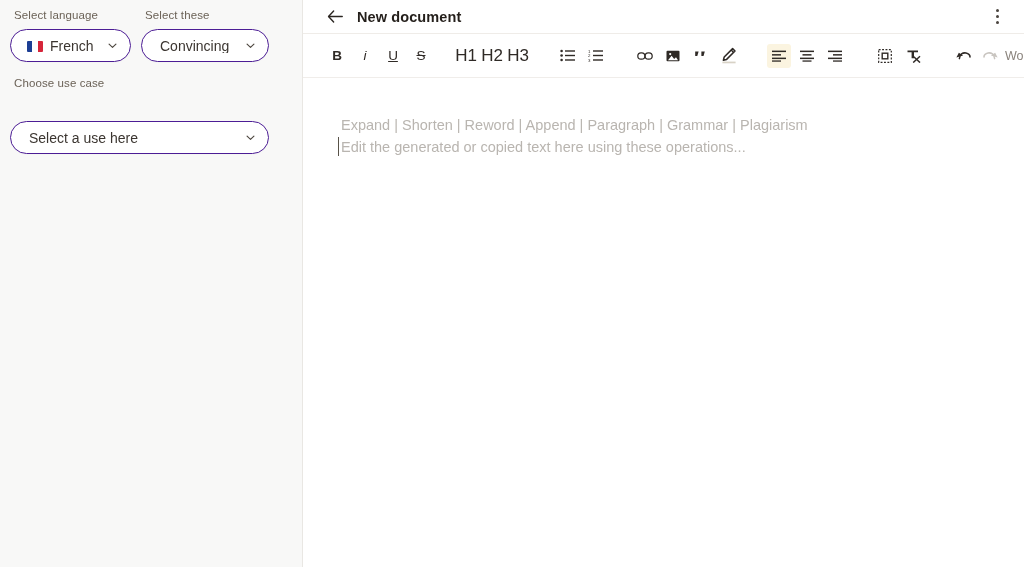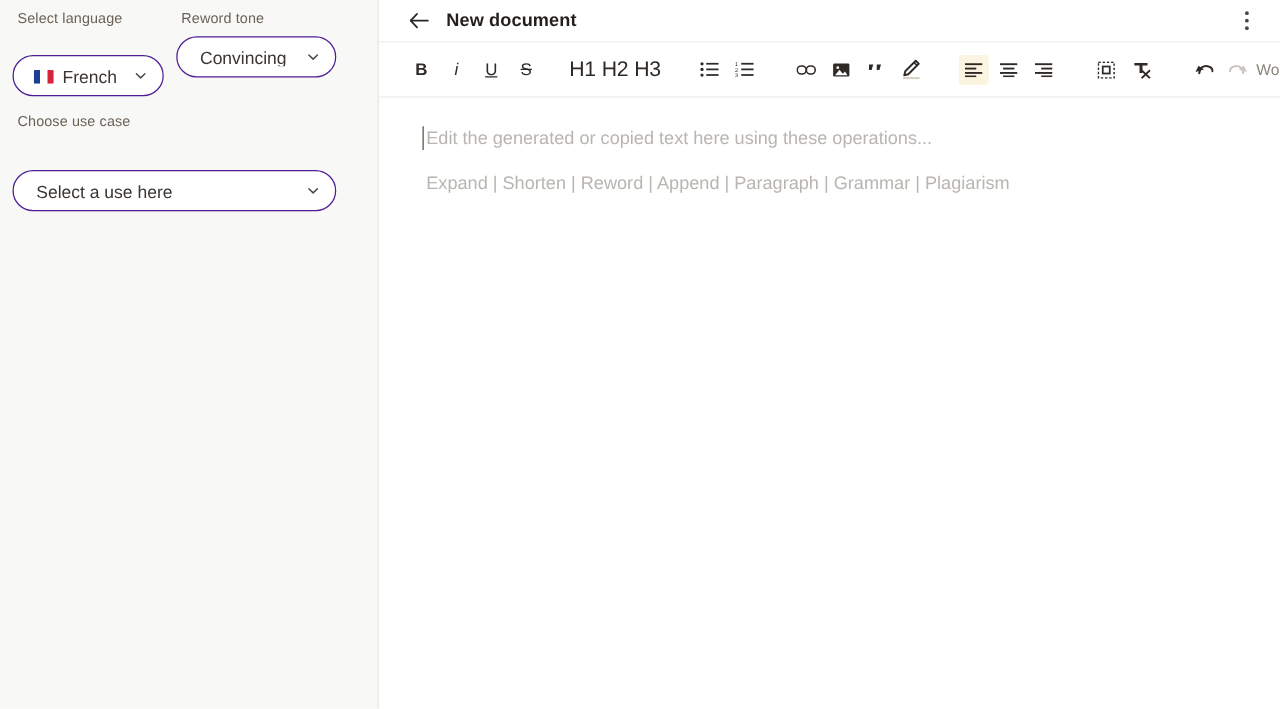--- a/index.html
+++ b/index.html
@@ -31,21 +31,21 @@
     flex: 0 0 303px;
   }
   .side-inner { padding: 7px 10px 0 10px; }
 
   .field-row {
     display: flex;
     gap: 10px;
     align-items: flex-start;
   }
   .field { display: flex; flex-direction: column; }
-  .field-lang { width: 121px; gap: 15px; }
+  .field-lang { width: 121px; }
   .field-tone { width: 128px; }
   .field-case { width: 259px; margin-top: 13px; gap: 24px; }
 
   .field-label {
     font-size: 11.5px;
     color: #6b6257;
     line-height: 16px;
     margin: 0 0 6px 4px;
     letter-spacing: .1px;
     white-space: nowrap;
@@ -251,21 +251,21 @@
             <span class="select-value">French</span>
             <span class="caret">
               <svg width="9" height="9" viewBox="0 0 10 10">
                 <path d="M1.2 3.4 L5 7 L8.8 3.4" fill="none" stroke="#4e4740" stroke-width="1.3" stroke-linecap="round" stroke-linejoin="round"></path>
               </svg>
             </span>
           </div>
         </div>
 
         <div class="field field-tone">
-          <div class="field-label">Reword tone</div>
+          <div class="field-label">Select these</div>
           <div class="select-box wide">
             <span class="select-value">Convincing</span>
             <span class="caret">
               <svg width="9" height="9" viewBox="0 0 10 10">
                 <path d="M1.2 3.4 L5 7 L8.8 3.4" fill="none" stroke="#4e4740" stroke-width="1.3" stroke-linecap="round" stroke-linejoin="round"></path>
               </svg>
             </span>
           </div>
         </div>
 
@@ -487,22 +487,22 @@
         <div class="count-item">
           <span>Words</span>
           
         </div>
 
       </div>
 
     </div>
 
     <div class="editor">
+      <div class="ph-line second">Expand | Shorten | Reword | Append | Paragraph | Grammar | Plagiarism</div>
       <div class="ph-line">
         <span class="caret-bar"></span>
         <span>Edit the generated or copied text here using these operations...</span>
       </div>
-      <div class="ph-line second">Expand | Shorten | Reword | Append | Paragraph | Grammar | Plagiarism</div>
     </div>
 
   </section>
 
 </div>
 
 </body></html>

